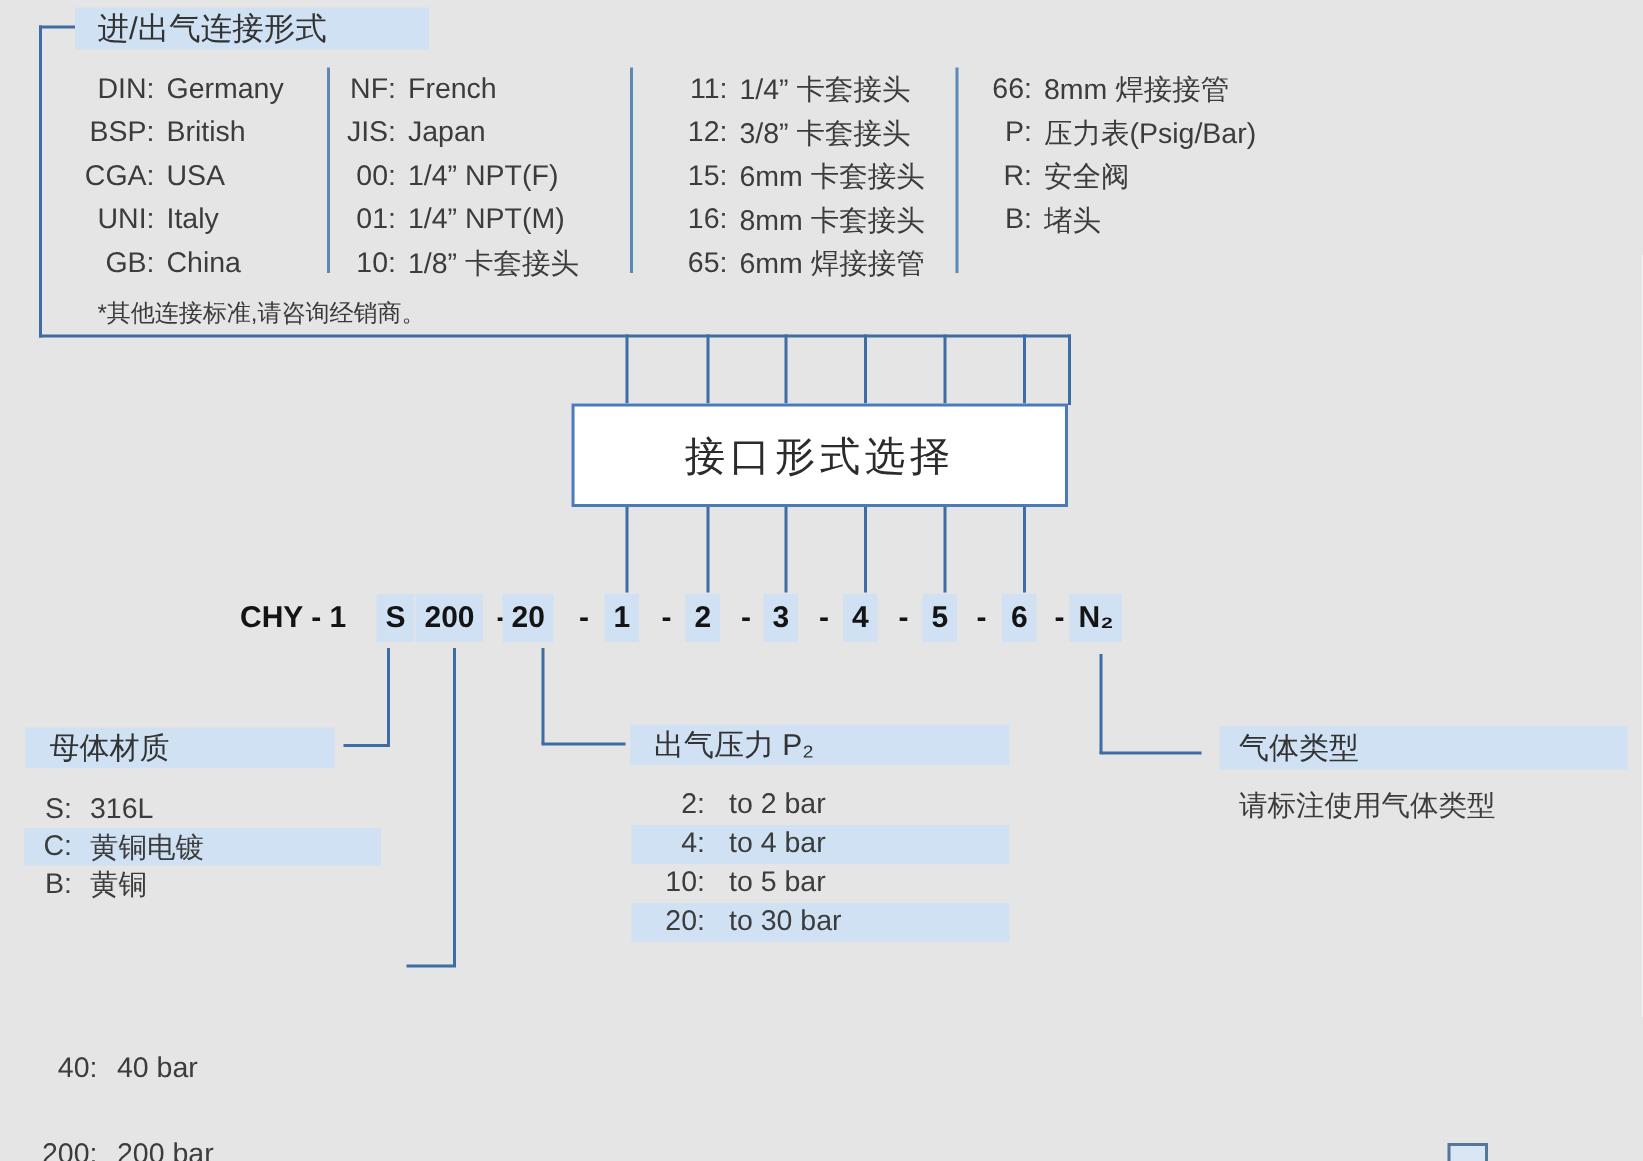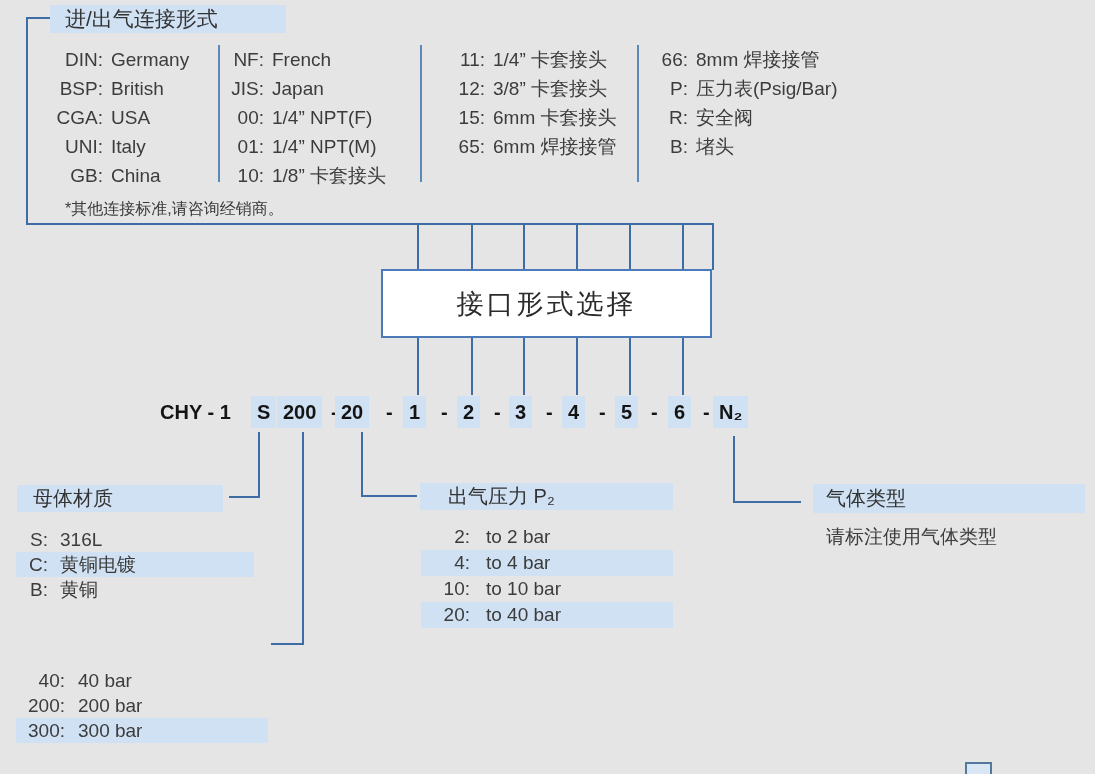--- a/index.html
+++ b/index.html
@@ -17,21 +17,21 @@
   .divider { position:absolute; width:2px; background:#5b8ab8; }
   .faint { position:absolute; height:1px; background:#e0e4e9; }
   
   .sec-hdr {
     position:absolute; background:#cfe1f3; color:#333333;
     display:flex; align-items:center;
   }
   .hdr-conn { left:50px; top:5px; width:236px; height:28px; font-size:21px; padding-left:15px; }
   .hdr-mat  { left:17px; top:485px; width:206px; height:27px; font-size:20px; padding-left:16px; }
   .hdr-in   { left:17px; top:632px; width:248px; height:27px; font-size:20px; padding-left:16px; }
-  .hdr-out  { left:420px; top:483px; width:253px; height:27px; font-size:20px; padding-left:28px; }
+  .hdr-out  { left:420px; top:483px; width:253px; height:27px; font-size:20px; padding-left:16px; }
   .hdr-gas  { left:813px; top:484px; width:272px; height:29px; font-size:20px; padding-left:13px; }
   
   .tcol { position:absolute; top:45px; }
   .trow { display:flex; align-items:center; height:29px; font-size:19px; color:#3c3c3c; white-space:nowrap; }
   .trow .code { display:inline-block; text-align:right; }
   .trow .lbl { margin-left:8px; }
   .tcol.c1 { left:17px; }  .tcol.c1 .code { width:86px; }
   .tcol.c2 { left:228px; } .tcol.c2 .code { width:36px; }
   .tcol.c3 { left:435px; } .tcol.c3 .code { width:50px; }
   .tcol.c4 { left:650px; } .tcol.c4 .code { width:38px; }
@@ -52,21 +52,21 @@
   .seg.hl { background:#cfe1f3; padding:3px 6px; margin-left:-6px; margin-top:-3px; }
   
   .opt-list { position:absolute; }
   .opt-row { display:flex; align-items:center; font-size:19px; color:#3c3c3c; white-space:nowrap; }
   .opt-row.hl { background:#cfe1f3; }
   .opt-row .code { display:inline-block; text-align:right; }
   .list-mat { left:16px; top:527px; }
   .list-mat .opt-row { height:25px; width:238px; }
   .list-mat .code { width:32px; } .list-mat .lbl { margin-left:12px; }
   .list-in { left:16px; top:668px; }
-  .list-in .opt-row { height:25px; width:252px; }
+  .list-in .opt-row { height:25px; width:252px;margin-top:32px; }
   .list-in .code { width:49px; } .list-in .lbl { margin-left:13px;text-align:right; }
   .list-out { left:421px; top:524px; }
   .list-out .opt-row { height:26px; width:252px; }
   .list-out .code { width:49px; } .list-out .lbl { margin-left:16px; }
   .gas-note { position:absolute; left:826px; top:524px; font-size:19px; color:#3c3c3c; }
   
   .cutoff-box {
     position:absolute; left:965px; top:762px; width:27px; height:14px;
     background:#d9e6f3; border:2px solid #54779c;
   }
@@ -147,20 +147,24 @@
       <div class="trow">
         <span class="code">12:</span>
         <span class="lbl">3/8” 卡套接头</span>
       </div>
 
       <div class="trow">
         <span class="code">15:</span>
         <span class="lbl">6mm 卡套接头</span>
       </div>
 
+      <div class="trow">
+        <span class="code">16:</span>
+        <span class="lbl">8mm 卡套接头</span>
+      </div>
 
       <div class="trow">
         <span class="code">65:</span>
         <span class="lbl">6mm 焊接接管</span>
       </div>
     </div>
   <div class="divider" style="left:637px; top:45px; height:137px;"></div>
   <div class="tcol c4">
 
       <div class="trow">
@@ -307,26 +311,26 @@
         <span class="lbl">to 2 bar</span>
       </div>
 
       <div class="opt-row hl">
         <span class="code">4:</span>
         <span class="lbl">to 4 bar</span>
       </div>
 
       <div class="opt-row">
         <span class="code">10:</span>
-        <span class="lbl">to 10 bar</span>
+        <span class="lbl">to 5 bar</span>
       </div>
 
       <div class="opt-row hl">
         <span class="code">20:</span>
-        <span class="lbl">to 40 bar</span>
+        <span class="lbl">to 30 bar</span>
       </div>
     </div>
 
   <div class="sec-hdr hdr-gas">气体类型</div>
   <div class="gas-note">请标注使用气体类型</div>
 
   <div class="cutoff-box"></div>
 
 </div>
 

